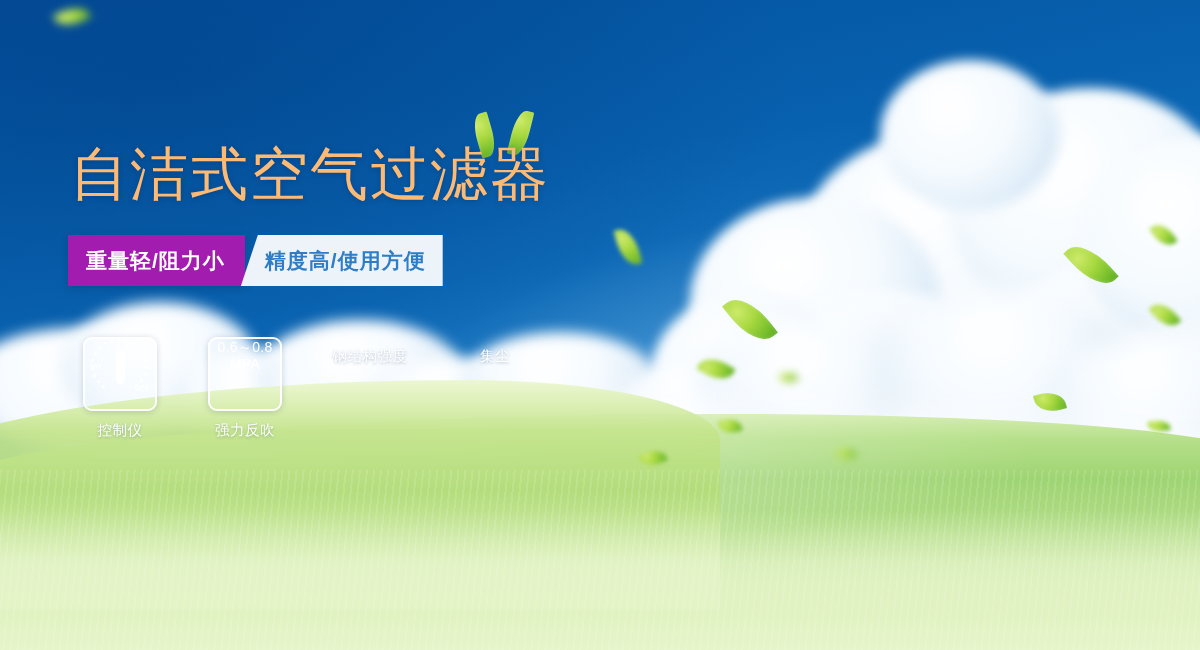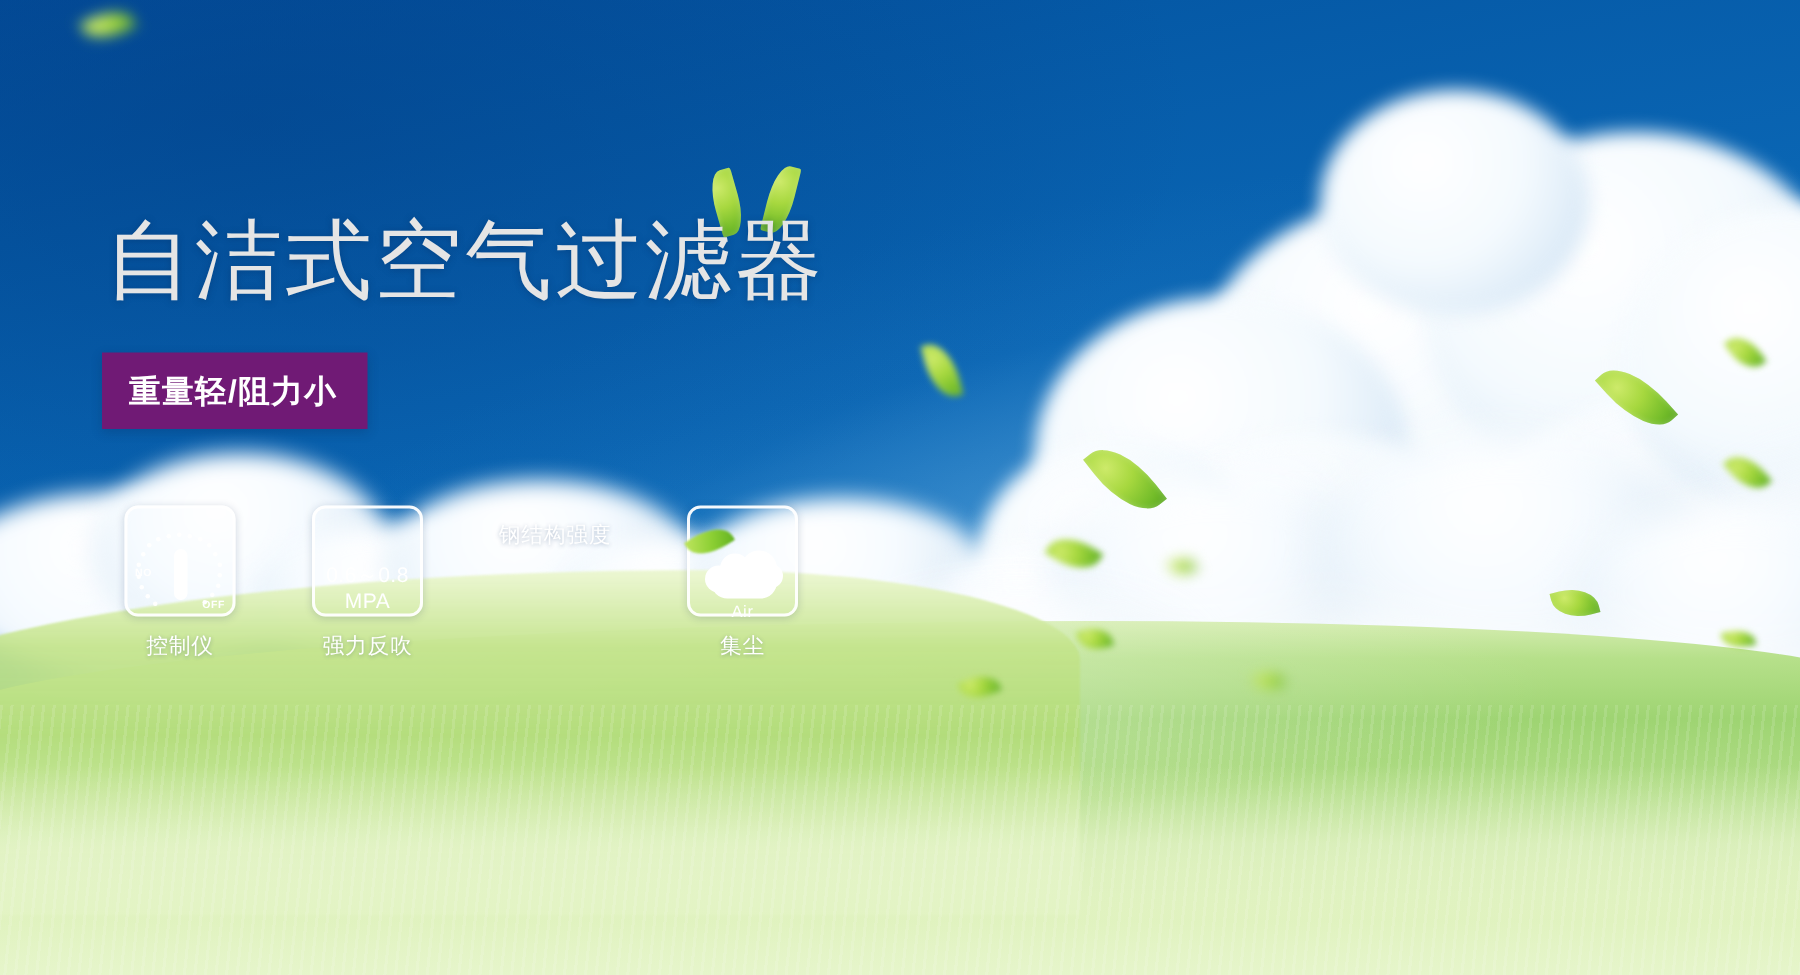--- a/index.html
+++ b/index.html
@@ -79,50 +79,50 @@
     box-shadow:inset 0 0 4px rgba(255,255,255,.25);
   }
   .leaf.soft{ filter:blur(2.2px); }
   .leaf.softer{ filter:blur(4.5px); }
   .leaf.sprout{ border-radius:58% 6% 58% 6%; }
 
   
   .title{
     position:absolute; left:70px; top:143px;
     font-size:58px; line-height:1.06; letter-spacing:2px;
-    color:#e5e5e5; font-weight:300;
+    color:#fdba74; font-weight:300;
     text-shadow:0 1px 5px rgba(0,40,90,.35);
     white-space:nowrap;
   }
 
   
   .subbar{ position:absolute; left:68px; top:235px; height:51px; display:flex; }
   .sub-a{
-    background:#701a75;
+    background:#a21caf;
     color:#ffffff; font-size:21px; font-weight:700; letter-spacing:1px;
     display:flex; align-items:center; padding:0 20px 0 18px;
     box-shadow:0 2px 7px rgba(0,30,70,.22);
   }
   .sub-b{
     background:rgba(255,255,255,.93);
     color:#2f7dc6; font-size:21px; font-weight:700; letter-spacing:1px;
     display:flex; align-items:center; padding:0 17px 0 24px;
     clip-path:polygon(17px 0, 100% 0, 100% 100%, 0 100%);
     margin-left:-4px;
     box-shadow:0 2px 7px rgba(0,30,70,.18);
   }
 
   
   .features{ position:absolute; left:83px; top:337px; display:flex; gap:51px; }
   .feat{ width:74px; display:flex; flex-direction:column; align-items:center; }
   .feat-box{
     width:74px; height:74px;
     border:2px solid rgba(255,255,255,.95);
     border-radius:9px;
-    display:flex; flex-direction:column; align-items:center; justify-content:flex-end;
+    display:flex; flex-direction:column; align-items:center; justify-content:flex-start;
     color:#fff; text-align:center;
     box-shadow:0 1px 6px rgba(0,35,80,.18);
   }
   .feat-txt{ font-size:14px; font-weight:400; line-height:1.22; letter-spacing:.3px; }
   .feat-txt.cn{ font-size:15px; }
   .feat-label{
     margin-top:10px; color:#ffffff; font-size:14.5px; letter-spacing:.5px;
     white-space:nowrap; text-shadow:0 1px 3px rgba(0,40,90,.3);
   }
 
@@ -232,20 +232,21 @@
   <div class="leaf soft" style="left:1155px;top:222px; width:17px; height:26px; transform:rotate(-34deg);"></div>
   <div class="leaf soft" style="left:1156px;top:300px; width:18px; height:30px; transform:rotate(-40deg);"></div>
   <div class="leaf" style="left:1035px;top:392px; width:30px; height:20px; transform:rotate(-14deg);"></div>
   <div class="leaf soft" style="left:1148px;top:420px; width:22px; height:12px; transform:rotate(-10deg);"></div>
   <div class="leaf softer" style="left:836px; top:448px; width:20px; height:12px; transform:rotate(-16deg);"></div>
 
   <div class="title">自洁式空气过滤器</div>
 
   <div class="subbar">
     <div class="sub-a">重量轻/阻力小</div>
+    <div class="sub-b">精度高/使用方便</div>
   </div>
 
   <div class="features">
 
     <div class="feat">
       <div class="feat-box">
         <div class="gauge">
           <span class="dot" style="left:27px; top:0px;"></span>
           <span class="dot" style="left:34px; top:1px;"></span>
           <span class="dot" style="left:41px; top:3px;"></span>
@@ -280,28 +281,17 @@
       </div>
       <div class="feat-label">强力反吹</div>
     </div>
 
 
     <div class="feat">
       <div class="feat-label">钢结构强度</div>
     </div>
 
     <div class="feat">
-      <div class="feat-box">
-        <div class="aircloud">
-          <span class="gleaf"></span>
-          <span class="puff" style="left:4px;  top:14px; width:18px; height:18px;"></span>
-          <span class="puff" style="left:14px; top:6px;  width:20px; height:20px;"></span>
-          <span class="puff" style="left:28px; top:4px;  width:24px; height:24px;"></span>
-          <span class="puff" style="left:40px; top:13px; width:16px; height:16px;"></span>
-          <span class="base"></span>
-          <span class="air">Air</span>
-        </div>
-      </div>
       <div class="feat-label">集尘</div>
     </div>
 
   </div>
 </div>
 
 </body></html>

